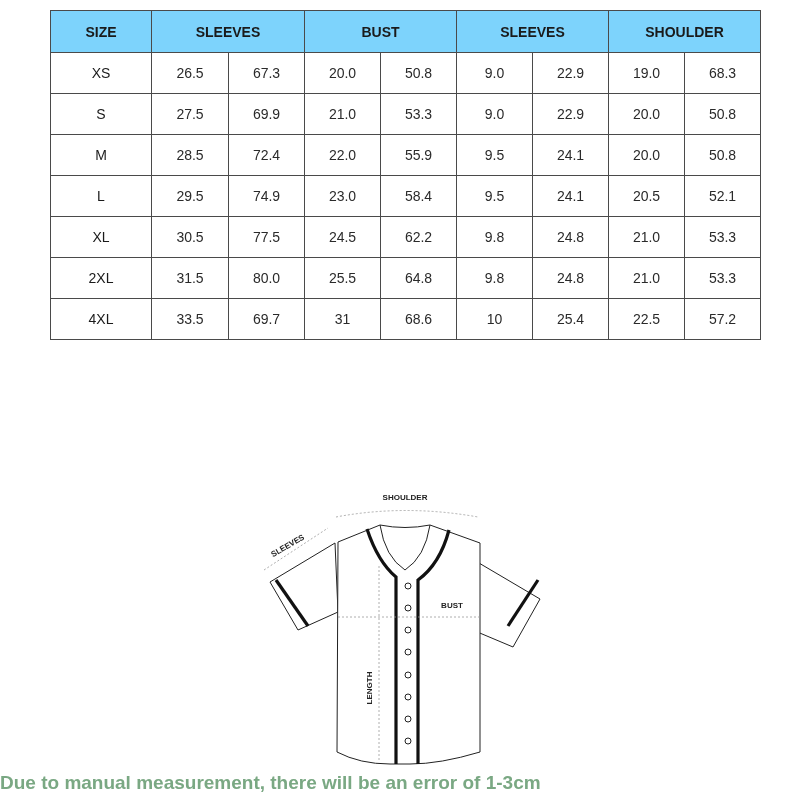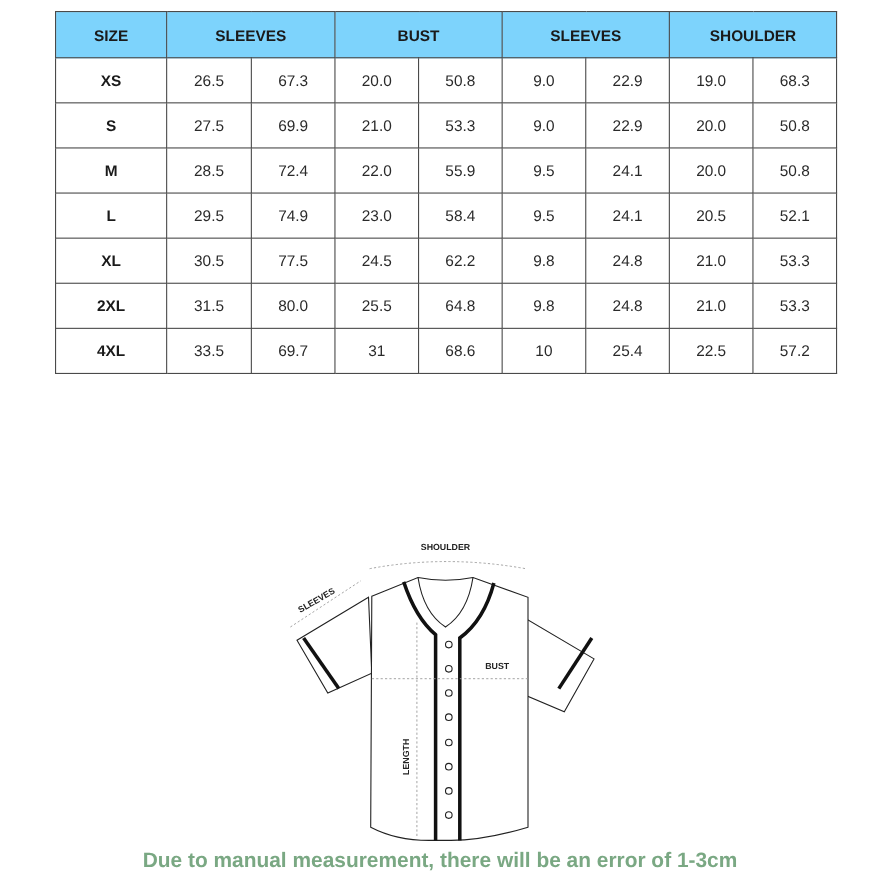--- a/index.html
+++ b/index.html
@@ -4,24 +4,24 @@
   <style>
     html, body { margin: 0; padding: 0; background: #ffffff; }
     body { width: 800px; height: 800px; position: relative; overflow: hidden;
            font-family: "Liberation Sans", sans-serif; color: #1a1a1a; }
     .size-table { position: absolute; left: 50px; top: 10px; width: 710px;
                   border-collapse: collapse; table-layout: fixed; }
     .size-table td, .size-table th { border: 1.5px solid #4a4a4a; height: 40px;
                   text-align: center; vertical-align: middle; padding: 0; font-size: 14px; }
     .size-table th { background: #7dd3fc; font-weight: bold; font-size: 14px; height: 41px; }
     .size-table .unit-row td { font-weight: bold; }
-    .size-table td.size-label { font-weight: bold; }
+    .size-table td.size-label { font-weight: normal; }
     .size-table td.val { font-weight: normal; color: #2a2a2a; }
     .diagram { position: absolute; left: 250px; top: 482px; width: 310px; height: 290px; }
-    .footnote { position: absolute; left: 0; top: 772px; width: 800px; text-align: center;
+    .footnote { position: absolute; left: 0; top: 772px; width: 800px; text-align: left;
                 color: #7aa883; font-weight: bold; font-size: 19px; }
     .diag-label { font-family: "Liberation Sans", sans-serif; font-weight: bold; font-size: 8px; fill: #222; }
   </style>
 </head>
 <body>
 
 <table class="size-table">
   <colgroup>
     <col style="width:101px">
       <col style="width:77px">

